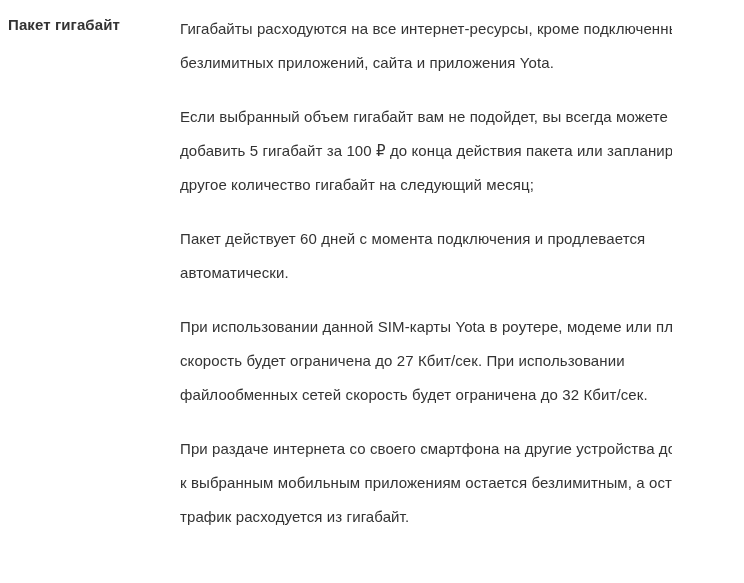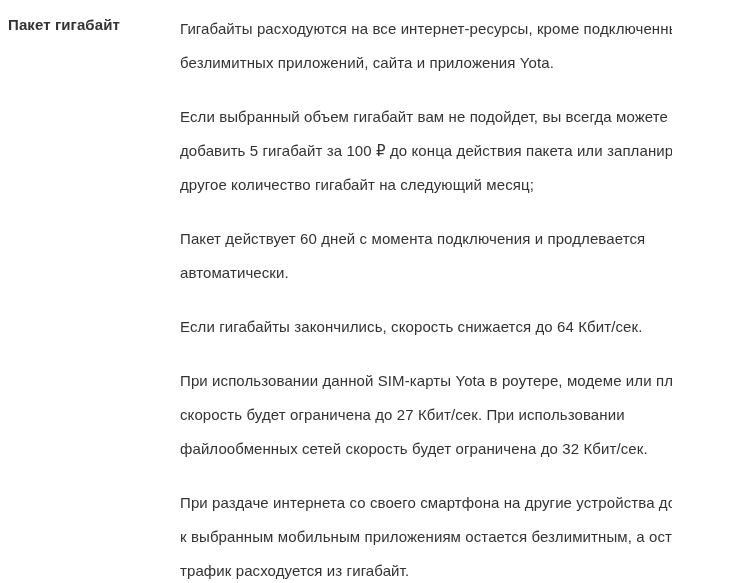--- a/index.html
+++ b/index.html
@@ -59,21 +59,20 @@
     </div>
 
     <div class="def-col">
       <p>Гигабайты расходуются на все интернет-ресурсы, кроме подключенных
 безлимитных приложений, сайта и приложения Yota.</p>
       <p>Если выбранный объем гигабайт вам не подойдет, вы всегда можете
 добавить 5 гигабайт за 100 ₽ до конца действия пакета или запланировать
 другое количество гигабайт на следующий месяц;</p>
       <p>Пакет действует 60 дней с момента подключения и продлевается
 автоматически.</p>
-      <p>Если гигабайты закончились, скорость снижается до 64 Кбит/сек.</p>
       <p>При использовании данной SIM-карты Yota в роутере, модеме или планшете
 скорость будет ограничена до 27 Кбит/сек. При использовании
 файлообменных сетей скорость будет ограничена до 32 Кбит/сек.</p>
       <p>При раздаче интернета со своего смартфона на другие устройства доступ
 к выбранным мобильным приложениям остается безлимитным, а остальной
 трафик расходуется из гигабайт.</p>
     </div>
 
   </div>
 </div>

